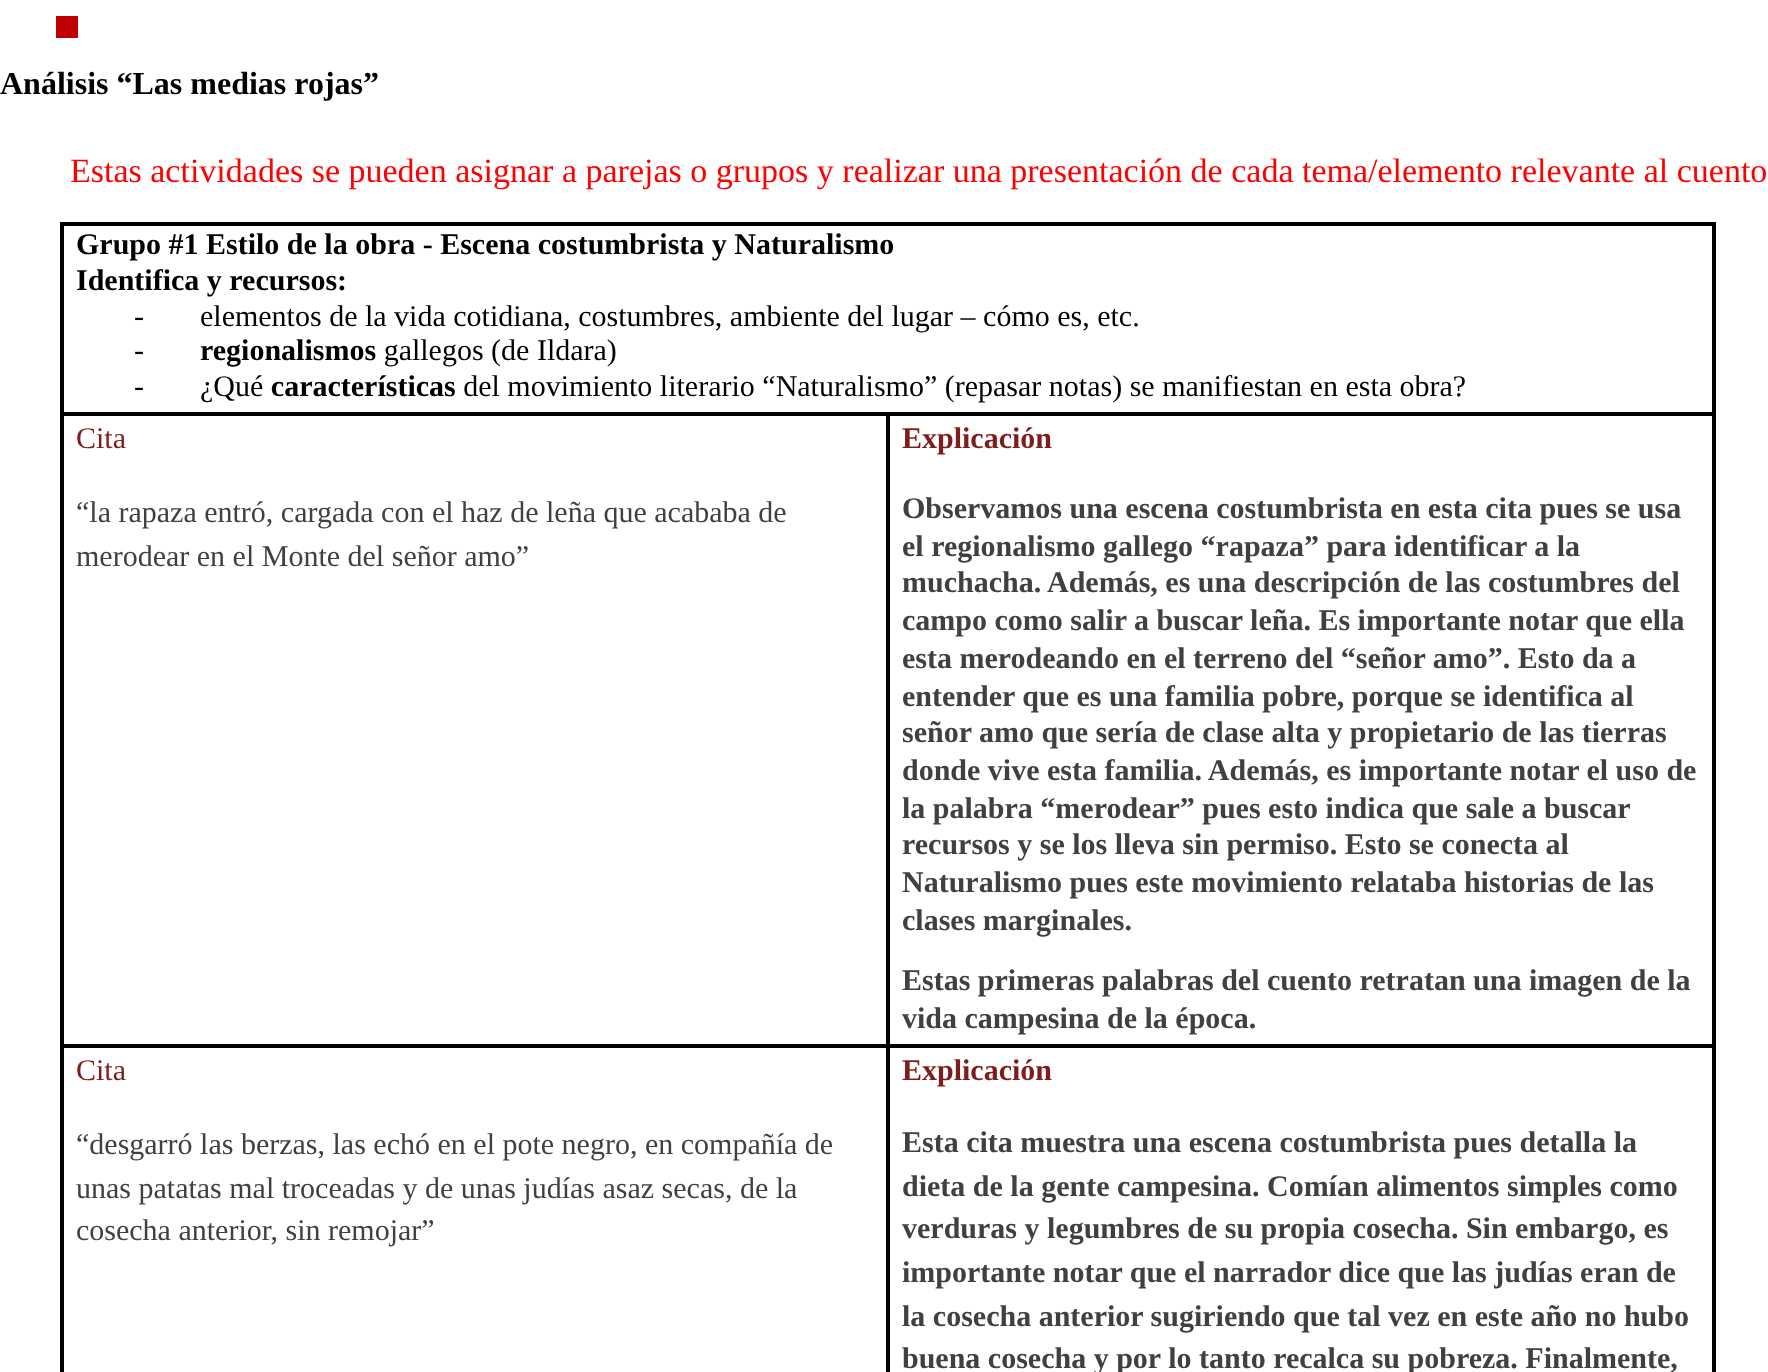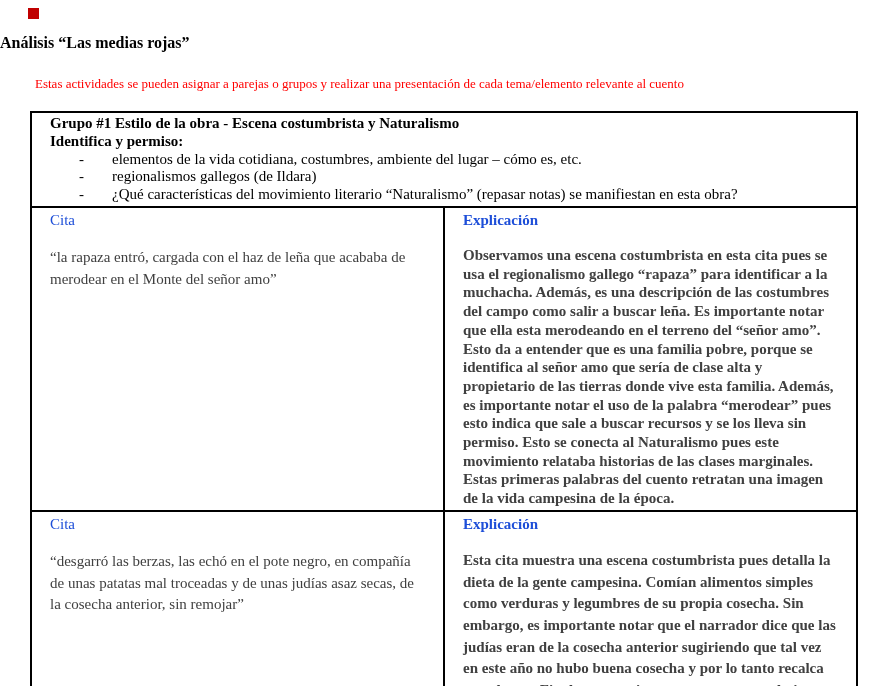--- a/index.html
+++ b/index.html
@@ -23,78 +23,78 @@
     top: 34px; left: 0;
     width: 884px;
     text-align: left;
     font-size: 16px;
     font-weight: bold;
     color: #000000;
   }
   .intro-note {
     position: absolute;
     top: 76px; left: 35px;
-    font-size: 13px;
+    font-size: 17px;
     color: #ff0000;
     white-space: nowrap;
   }
   table.analysis {
     position: absolute;
     top: 111px; left: 30px;
     width: 828px;
     border-collapse: collapse;
     table-layout: fixed;
   }
   table.analysis td {
     border: 2px solid #000000;
     vertical-align: top;
-    padding: 2px 18px;
+    padding: 2px 6px;
     font-size: 15px;
   }
   td.col-cita { width: 312px; }
   td.col-expl { width: 516px; font-weight: bold; }
 
   
   td.header-cell { height: 86px; line-height: 17.8px; }
   .group-title, .group-subtitle { font-weight: bold; }
   ul.req-list { margin: 0; padding: 0; list-style: none; }
   ul.req-list li { position: relative; padding-left: 62px; }
   ul.req-list .dash {
     position: absolute; left: 29px; top: 0;
   }
-  .bold-word { font-weight: normal; }
+  .bold-word { font-weight: bold; }
 
   
   td.row2 { height: 254px; }
   td.row3 { height: 214px; }
-  .cell-label { color: #1d4ed8; line-height: 20px; }
+  .cell-label { color: #7f1d1d; line-height: 20px; }
   .red-text { color: #404040; }
   p.quote { margin: 17px 0 0 0; line-height: 21.7px; }
-  p.expl-tight { margin: 16px 0 0 0; line-height: 18.7px; }
+  p.expl-tight { margin: 16px 0 12px 0; line-height: 18.7px; }
   p.expl-tight + p.expl-tight { margin: 0; }
   p.expl-loose { margin: 16px 0 0 0; line-height: 21.7px; }
 </style>
 </head>
 <body>
 
 <div class="page">
 
   <div class="red-marker"></div>
 
   <div class="doc-title">Análisis “Las medias rojas”</div>
 
   <div class="intro-note">Estas actividades se pueden asignar a parejas o grupos y realizar una presentación de cada tema/elemento relevante al cuento</div>
 
   <table class="analysis">
 
     <tbody>
         <tr>
       <td class="header-cell" colspan="2">
         <div class="group-title">Grupo #1 Estilo de la obra - Escena costumbrista y Naturalismo</div>
-        <div class="group-subtitle">Identifica y permiso:</div>
+        <div class="group-subtitle">Identifica y recursos:</div>
         <ul class="req-list">
           <li>
             <span class="dash">-</span>
             <span>elementos de la vida cotidiana, costumbres, ambiente del lugar – cómo es, etc.</span><span class="bold-word"></span><span></span>
           </li>
           <li>
             <span class="dash">-</span>
             <span></span><span class="bold-word">regionalismos</span><span> gallegos (de Ildara)</span>
           </li>
           <li>

